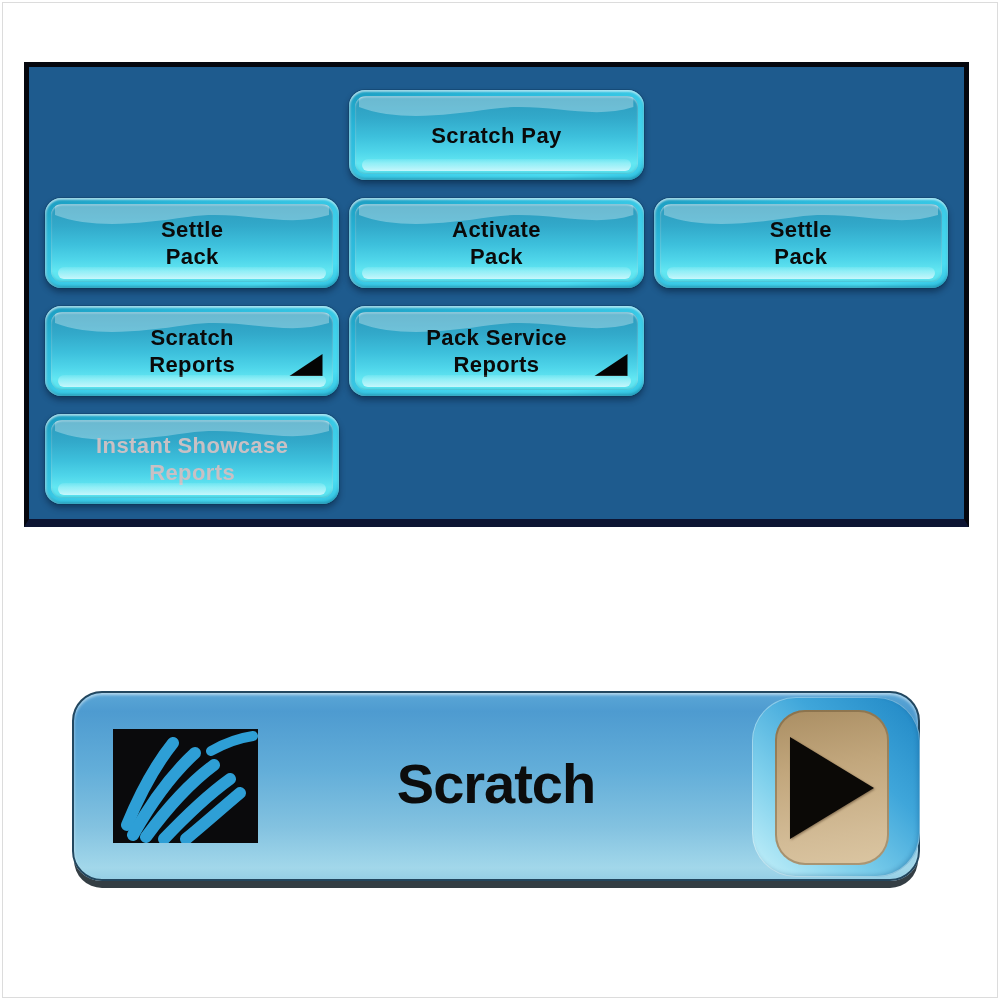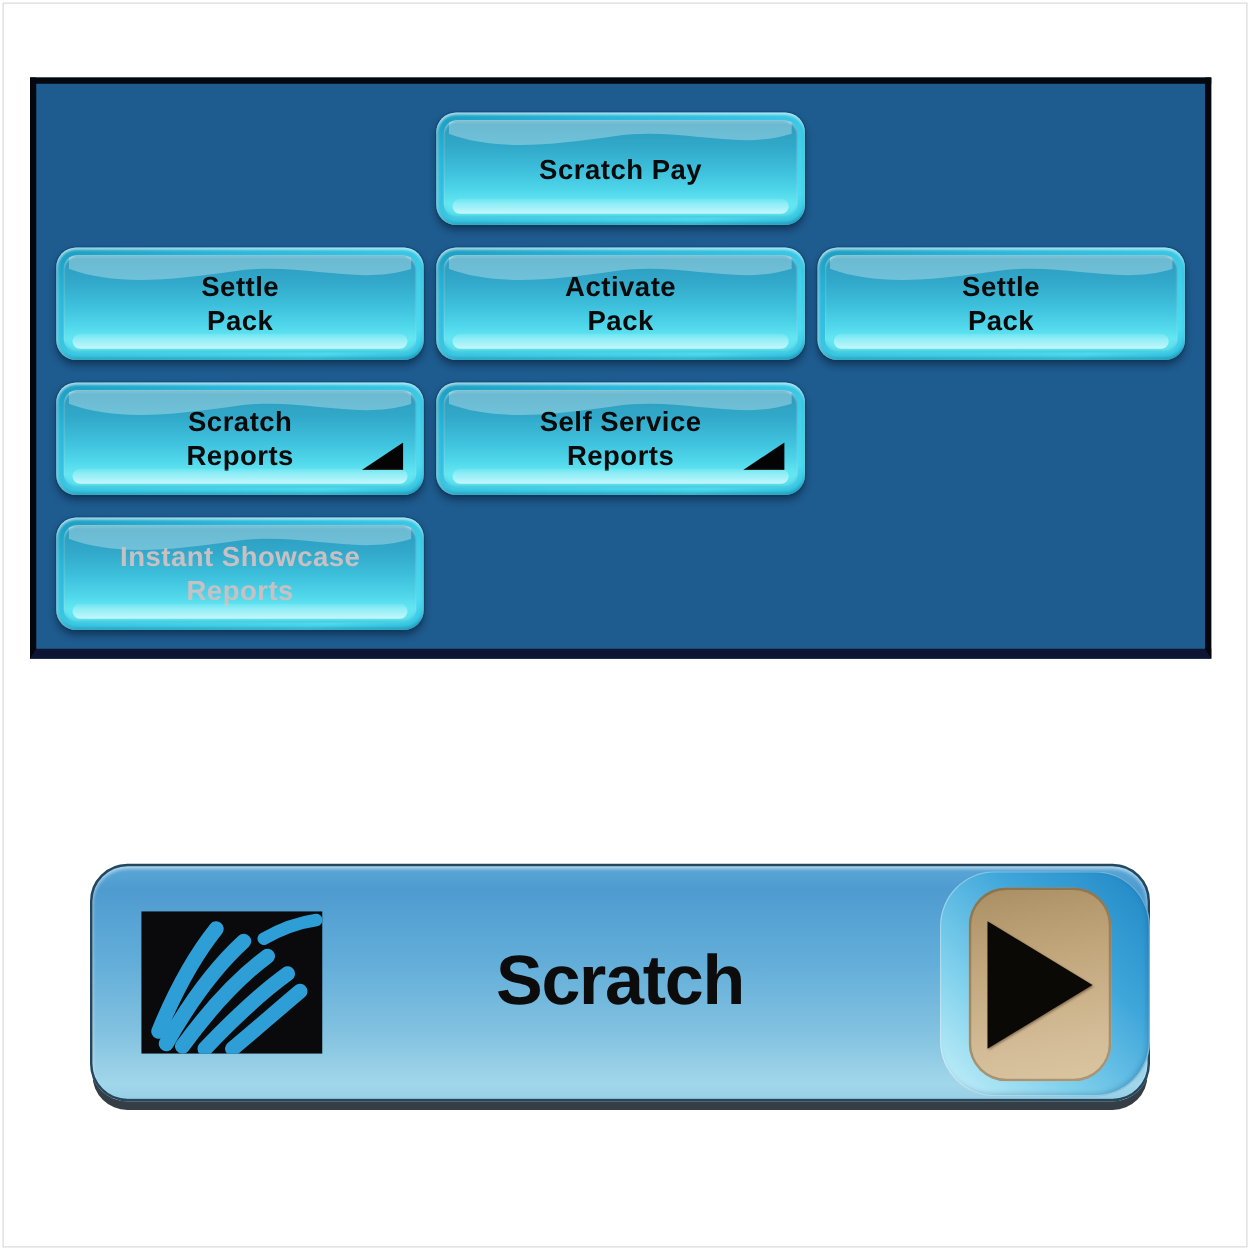--- a/index.html
+++ b/index.html
@@ -154,21 +154,21 @@
       <div class="shine"></div>
     </div>
   </div>
 
   <div class="menu-button c2 r3">
     <div class="face">
       <svg class="gloss" viewBox="0 0 280 26" preserveAspectRatio="none">
           <path d="M0,0 H280 V10 C235,24 190,4 135,12 C85,19 38,24 0,10 Z"></path>
         </svg>
       <div class="label">
-        <div>Self Service</div>
+        <div>Pack Service</div>
           <div>Reports</div>
       </div>
       <svg class="corner" viewBox="0 0 36 24">
           <polygon points="0,24 36,24 36,0"></polygon>
         </svg>
       <div class="shine"></div>
     </div>
   </div>
 
 

